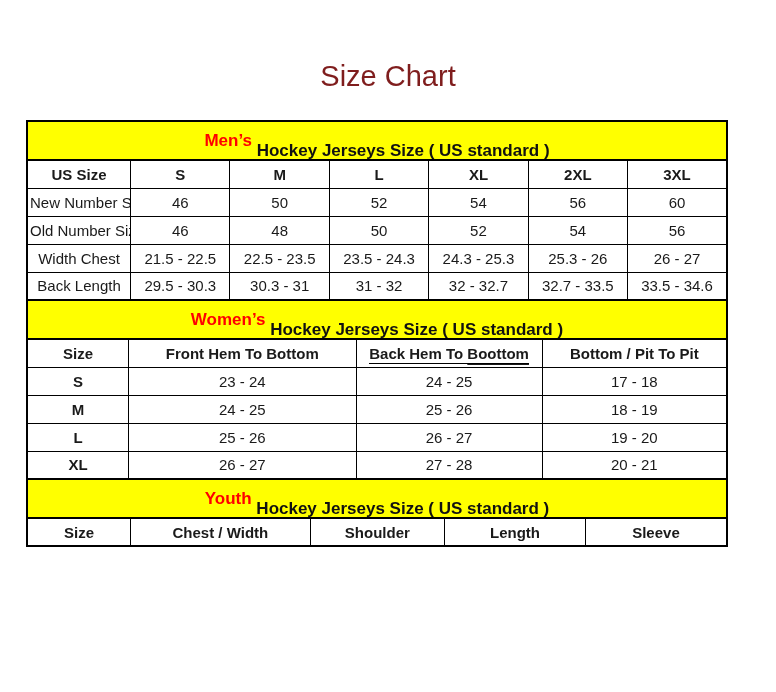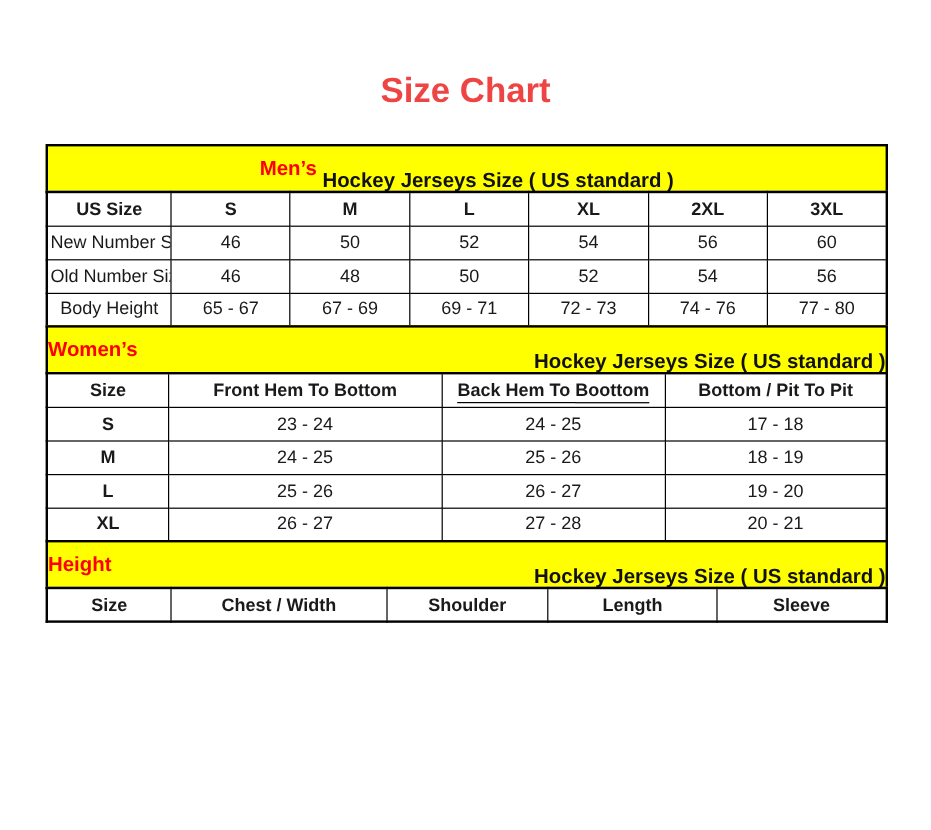--- a/index.html
+++ b/index.html
@@ -6,52 +6,53 @@
   html, body {
     width: 776px; height: 692px;
     background: #ffffff;
     font-family: "Liberation Sans", "DejaVu Sans", sans-serif;
     overflow: hidden;
   }
   .page-title {
     margin-top: 60px;
     text-align: center;
     font-size: 29px;
-    font-weight: bold;
-    color: #ef4444;
+    font-weight: normal;
+    color: #7f1d1d;
     letter-spacing: 0px;
   }
   #sections {
     position: absolute;
-    left: 38px;
+    left: 26px;
     top: 120px;
     width: 702px;
   }
   .section { width: 100%; }
   .band {
     width: 100%;
     background: #FFFF00;
     border: 2px solid #000;
     height: 41px;
     display: flex;
     align-items: center;
     justify-content: center;
     font-size: 17px;
     font-weight: bold;
     color: #111;
   }
-  .section + .section .band { margin-top: 0px; justify-content: space-between; }
+  .section + .section .band { margin-top: 0px; }
   .band .accent { color: #FF0000; white-space: pre; }
   .band .rest { white-space: pre; margin-top: 20px; }
   table.size-table {
     width: 100%;
     border-collapse: collapse;
     table-layout: fixed;
     margin-top: -2px;
     background: #fff;
+    border-radius: 10px;
   }
   table.size-table + .band, .section .band { margin-bottom: 0; }
   table.size-table th, table.size-table td {
     border: 1px solid #000;
     height: 28px;
     text-align: center;
     vertical-align: middle;
     font-size: 15px;
     color: #1a1a1a;
     padding: 1px 2px;
@@ -119,27 +120,36 @@
           <tr>
             <td>Old Number Size</td>
             <td>46</td>
             <td>48</td>
             <td>50</td>
             <td>52</td>
             <td>54</td>
             <td>56</td>
           </tr>
           <tr>
-            <td>Body Height</td>
-            <td>65 - 67</td>
-            <td>67 - 69</td>
-            <td>69 - 71</td>
-            <td>72 - 73</td>
-            <td>74 - 76</td>
-            <td>77 - 80</td>
+            <td>Width Chest</td>
+            <td>21.5 - 22.5</td>
+            <td>22.5 - 23.5</td>
+            <td>23.5 - 24.3</td>
+            <td>24.3 - 25.3</td>
+            <td>25.3 - 26</td>
+            <td>26 - 27</td>
+          </tr>
+          <tr>
+            <td>Back Length</td>
+            <td>29.5 - 30.3</td>
+            <td>30.3 - 31</td>
+            <td>31 - 32</td>
+            <td>32 - 32.7</td>
+            <td>32.7 - 33.5</td>
+            <td>33.5 - 34.6</td>
           </tr>
         </tbody>
       </table>
     </div>
     <div class="section">
       <div class="band">
         <span class="accent">Women’s</span>
         <span class="rest"> Hockey Jerseys Size ( US standard )</span>
       </div>
       <table class="size-table">
@@ -180,21 +190,21 @@
             <td class="row-label-bold">XL</td>
             <td>26 - 27</td>
             <td>27 - 28</td>
             <td>20 - 21</td>
           </tr>
         </tbody>
       </table>
     </div>
     <div class="section">
       <div class="band">
-        <span class="accent">Height</span>
+        <span class="accent">Youth</span>
         <span class="rest"> Hockey Jerseys Size ( US standard )</span>
       </div>
       <table class="size-table">
         <colgroup>
           <col style="width: 14.8%;">
           <col style="width: 25.6%;">
           <col style="width: 19.2%;">
           <col style="width: 20.1%;">
           <col style="width: 20.2%;">
         </colgroup>

